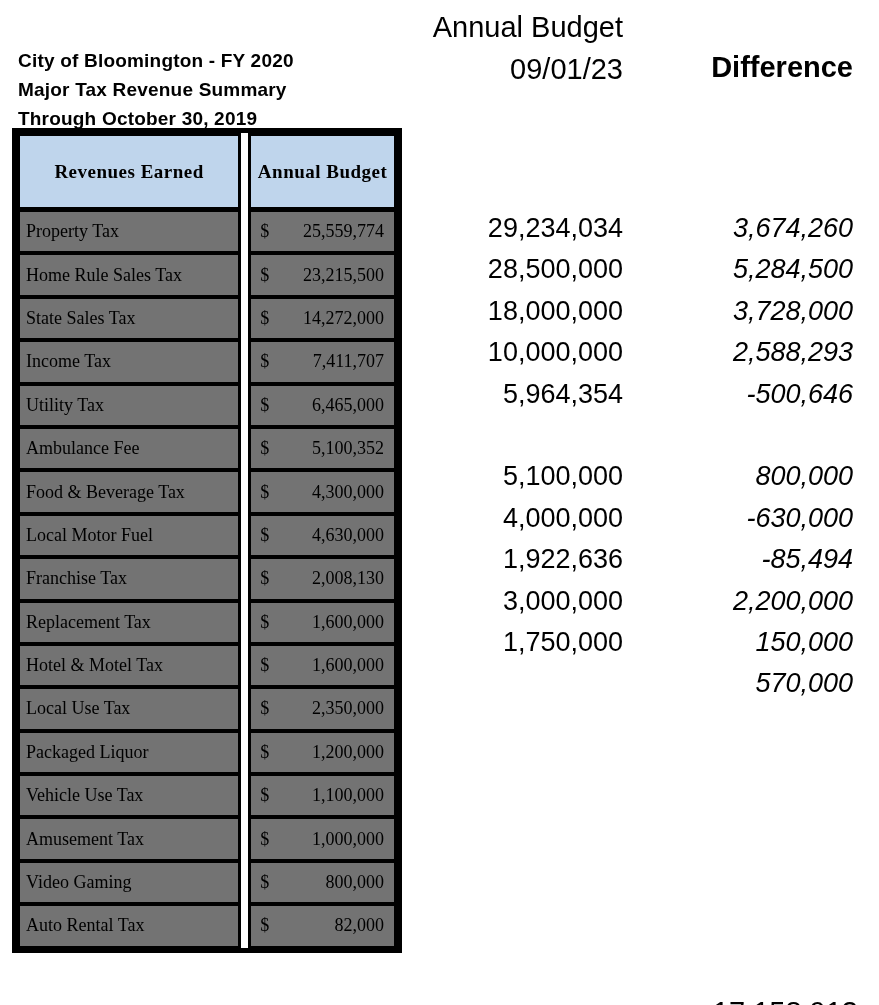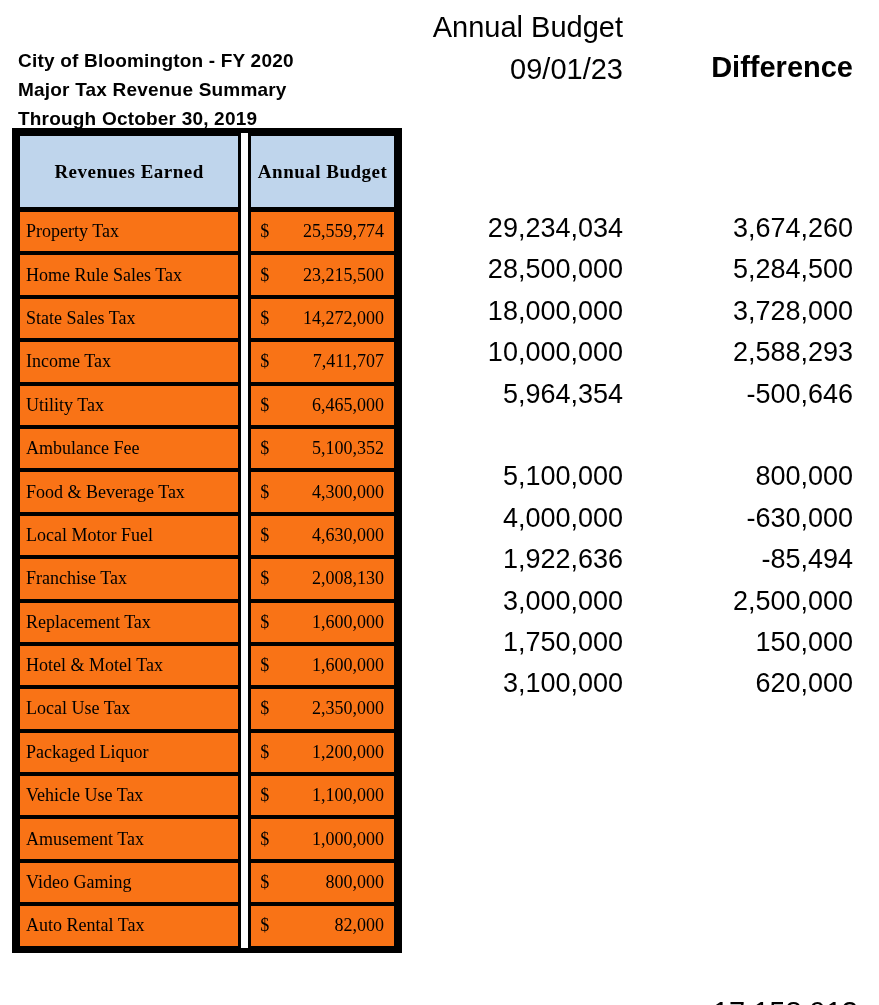--- a/index.html
+++ b/index.html
@@ -42,31 +42,31 @@
     background:#BFD5EC;
     border:3px solid #000;
     width:218px; height:69px;
     font-size:19px; font-weight:bold; vertical-align:middle;
     letter-spacing:0.5px;
   }
   .budget-table th.c2 { width:143px; }
   .budget-table td {
     border:2px solid #000; border-left-width:3px; border-right-width:3px;
     height:37.4px; vertical-align:middle;
-    font-size:18px; background:#f97316;
+    font-size:18px; background:#737373;
   }
   .budget-table td.label { width:218px; padding:0 2px 0 6px; }
   .budget-table td.amount { width:143px; }
   .amt { display:flex; justify-content:space-between; align-items:center; padding:0 9px 0 8px; }
 
   
   .outer-col { position:absolute; top:208px; text-align:right; font-size:27px; }
   .outer-col .oline { height:41.4px; line-height:41.4px; }
   #col-annual { left:420px; width:203px; }
-  #col-diff   { left:650px; width:203px; }
+  #col-diff   { left:650px; width:203px;font-style:italic; }
 
   
   .total {
     position:absolute; left:640px; top:953px; width:218px;
     text-align:right; font-size:29px; line-height:38px;margin-top:40px;
   }
 </style>
 </head>
 <body>
 
@@ -256,41 +256,40 @@
       <div class="oline">28,500,000</div>
       <div class="oline">18,000,000</div>
       <div class="oline">10,000,000</div>
       <div class="oline">5,964,354</div>
       <div class="oline"></div>
       <div class="oline">5,100,000</div>
       <div class="oline">4,000,000</div>
       <div class="oline">1,922,636</div>
       <div class="oline">3,000,000</div>
       <div class="oline">1,750,000</div>
-      <div class="oline">3,100,000</div>
       <div class="oline"></div>
       <div class="oline"></div>
       <div class="oline"></div>
       <div class="oline"></div>
       <div class="oline"></div>
       <div class="oline"></div>
     </div>
   <div class="outer-col" id="col-diff">
       <div class="oline">3,674,260</div>
       <div class="oline">5,284,500</div>
       <div class="oline">3,728,000</div>
       <div class="oline">2,588,293</div>
       <div class="oline">-500,646</div>
       <div class="oline"></div>
       <div class="oline">800,000</div>
       <div class="oline">-630,000</div>
       <div class="oline">-85,494</div>
-      <div class="oline">2,500,000</div>
+      <div class="oline">2,200,000</div>
       <div class="oline">150,000</div>
-      <div class="oline">620,000</div>
+      <div class="oline">570,000</div>
       <div class="oline"></div>
       <div class="oline"></div>
       <div class="oline"></div>
       <div class="oline"></div>
       <div class="oline"></div>
       <div class="oline"></div>
     </div>
 
   <div class="total">17,158,913</div>
 

